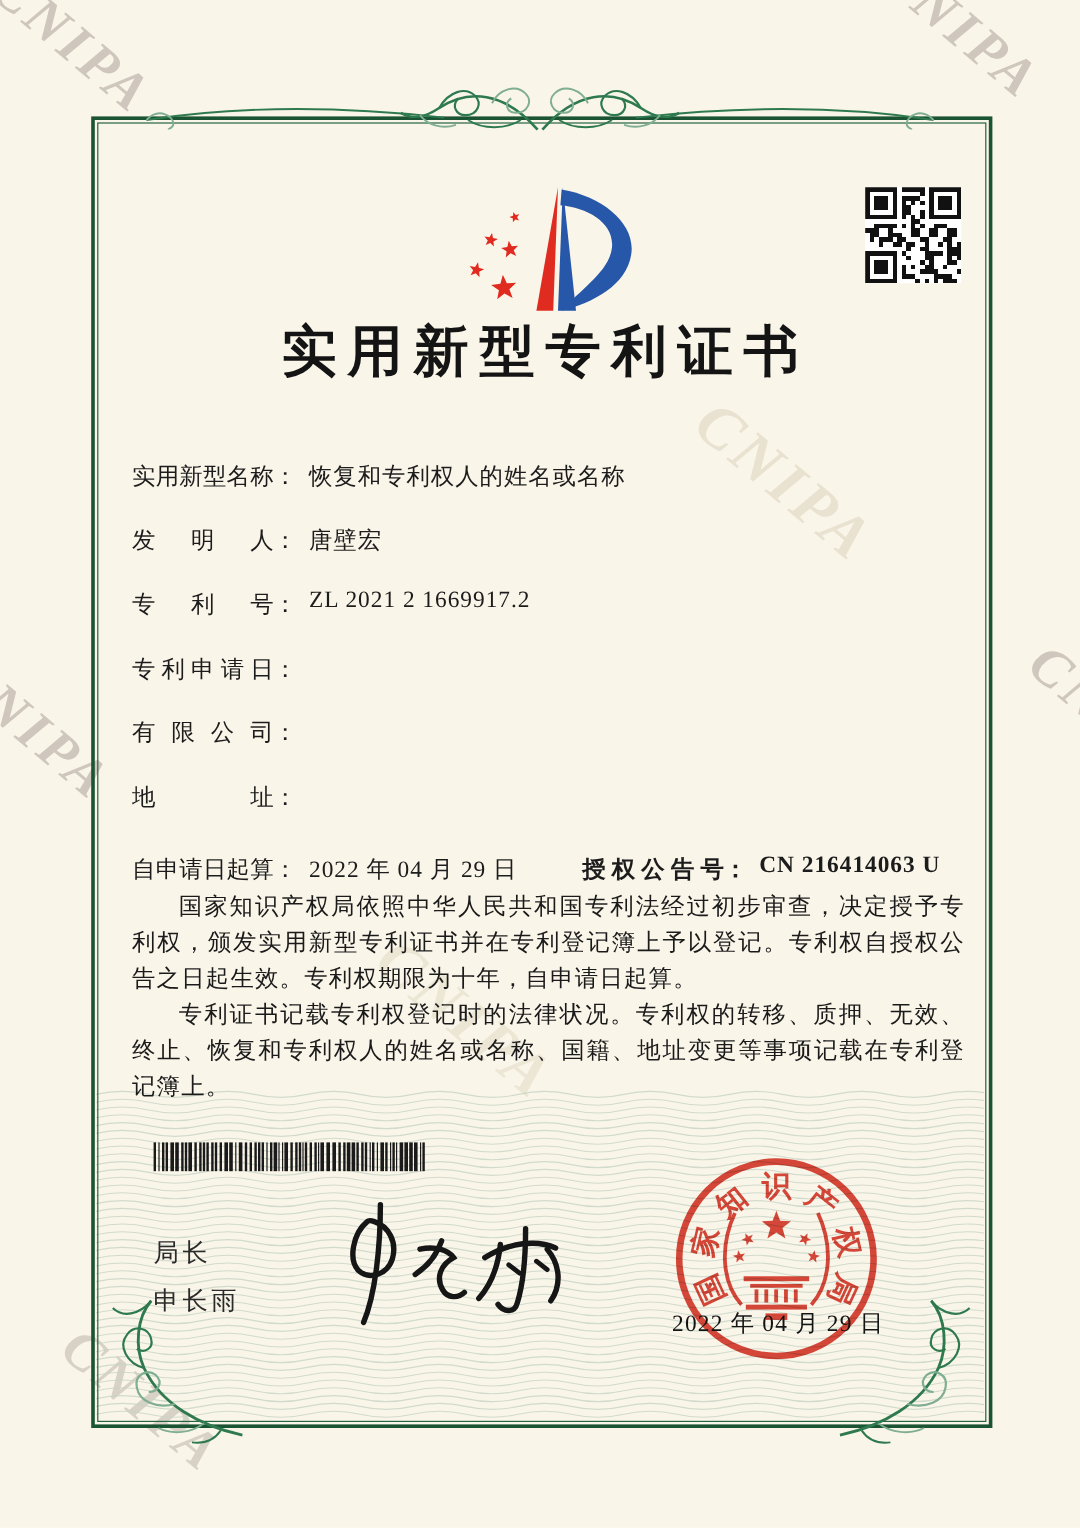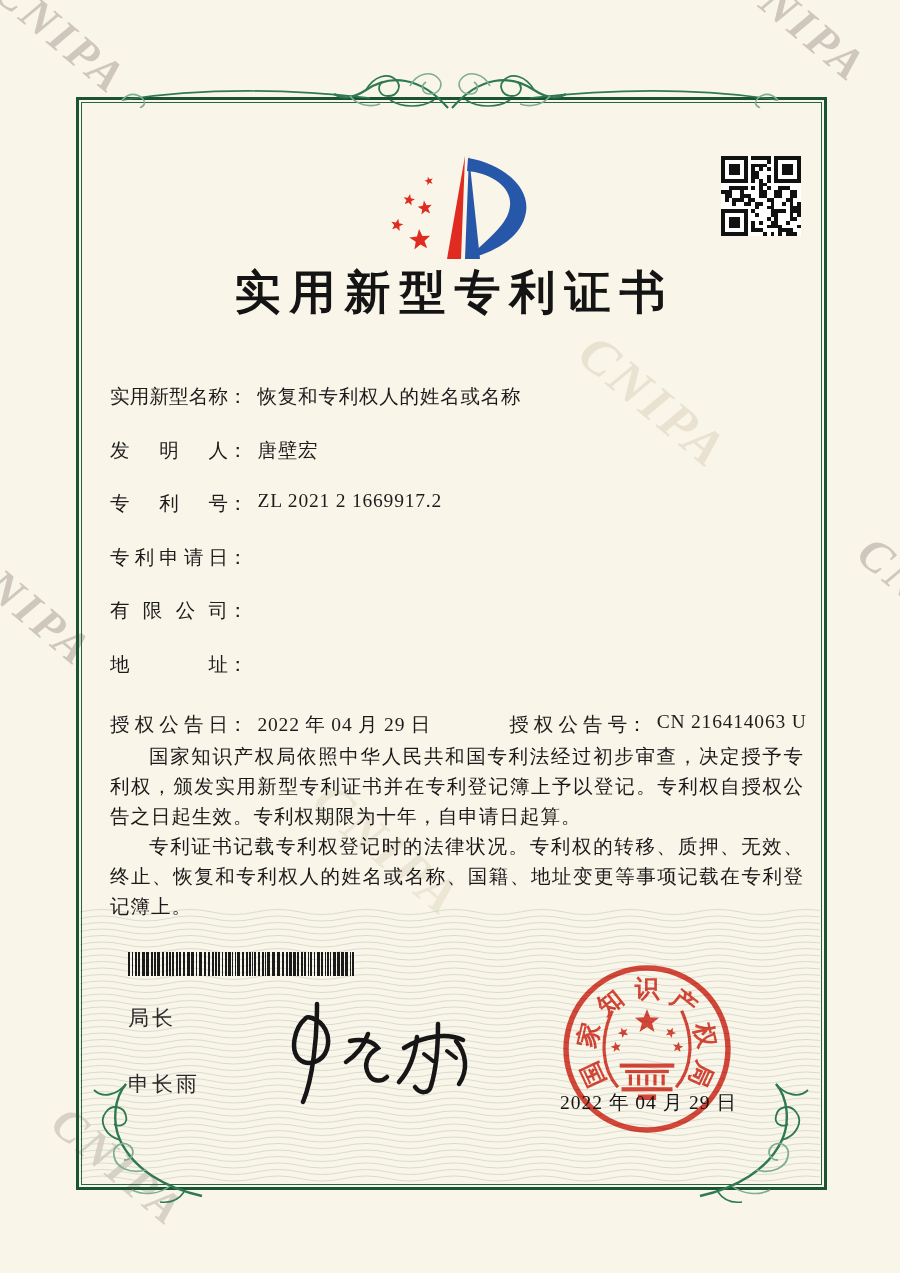--- a/index.html
+++ b/index.html
@@ -34,33 +34,33 @@
          color:#141414;letter-spacing:9px;text-indent:9px;z-index:5;}
 
   
   .fields{position:absolute;left:110px;top:383px;width:700px;z-index:5;font-size:19.5px;color:#1c1c1c;}
   .frow{display:flex;align-items:flex-start;height:53.6px;}
   .frow.addr{height:60px;font-family:Liberation Serif, serif;}
   .flabel{display:inline-block;width:118px;text-align:justify;text-align-last:justify;flex:none;}
   .fcolon{flex:none;margin-right:10px;}
   .fvalue{letter-spacing:0.8px;}
   .fvalue.addr{width:538px;line-height:29px;}
-  .pair2{margin-left:78px;display:flex;}
+  .pair2{margin-left:54px;display:flex;font-weight:bold;}
 
   
   .paras{position:absolute;left:110px;top:742px;width:694px;z-index:5;font-size:19.5px;color:#1a1a1a;
          line-height:30px;text-align:justify;letter-spacing:1px;}
   .paras p{margin:0;text-indent:2em;}
 
   .barcode{position:absolute;left:128px;top:952px;width:232px;height:24px;z-index:5;display:flex;align-items:stretch;}
   .barcode span{display:block;height:100%;}
 
   .director{position:absolute;left:128px;z-index:5;font-family:"Liberation Sans","DejaVu Sans",sans-serif;
             font-size:21px;color:#2a2a2a;letter-spacing:3px;}
-  .director-title{top:1004px;}
+  .director-title{top:1030px;}
   .director-name{top:1070px;}
   .signature{position:absolute;left:246px;top:996px;z-index:6;}
 
   .seal{position:absolute;left:556px;top:958px;z-index:6;opacity:0.92;mix-blend-mode:multiply;}
   .seal-date{position:absolute;left:560px;top:1089px;z-index:7;font-size:19.5px;color:#141414;letter-spacing:1px;}
 
   .pagenum{position:absolute;left:0;top:1155px;width:100%;text-align:center;font-size:17px;color:#2b2b2b;z-index:5;letter-spacing:2px;}
   .footnote{position:absolute;left:50%;transform:translateX(-50%);top:1211px;background:#fffdf4;
             padding:6px 26px;font-size:18px;color:#1f1f1f;letter-spacing:3px;z-index:5;}
 </style>
@@ -435,21 +435,21 @@
     </div>
     <div class="frow">
       <span class="flabel">有限公司</span>
         <span class="fcolon">：</span>
     </div>
     <div class="frow addr">
       <span class="flabel">地址</span>
         <span class="fcolon">：</span>
     </div>
     <div class="frow">
-      <span class="flabel">授权公告日</span>
+      <span class="flabel">自申请日起算</span>
         <span class="fcolon">：</span>
       <span class="fvalue">2022 年 04 月 29 日</span>
       <span class="pair2">
         <span class="flabel">授权公告号</span>
           <span class="fcolon">：</span>
         <span class="fvalue">CN 216414063 U</span>
       </span>
     </div>
   </div>
 

